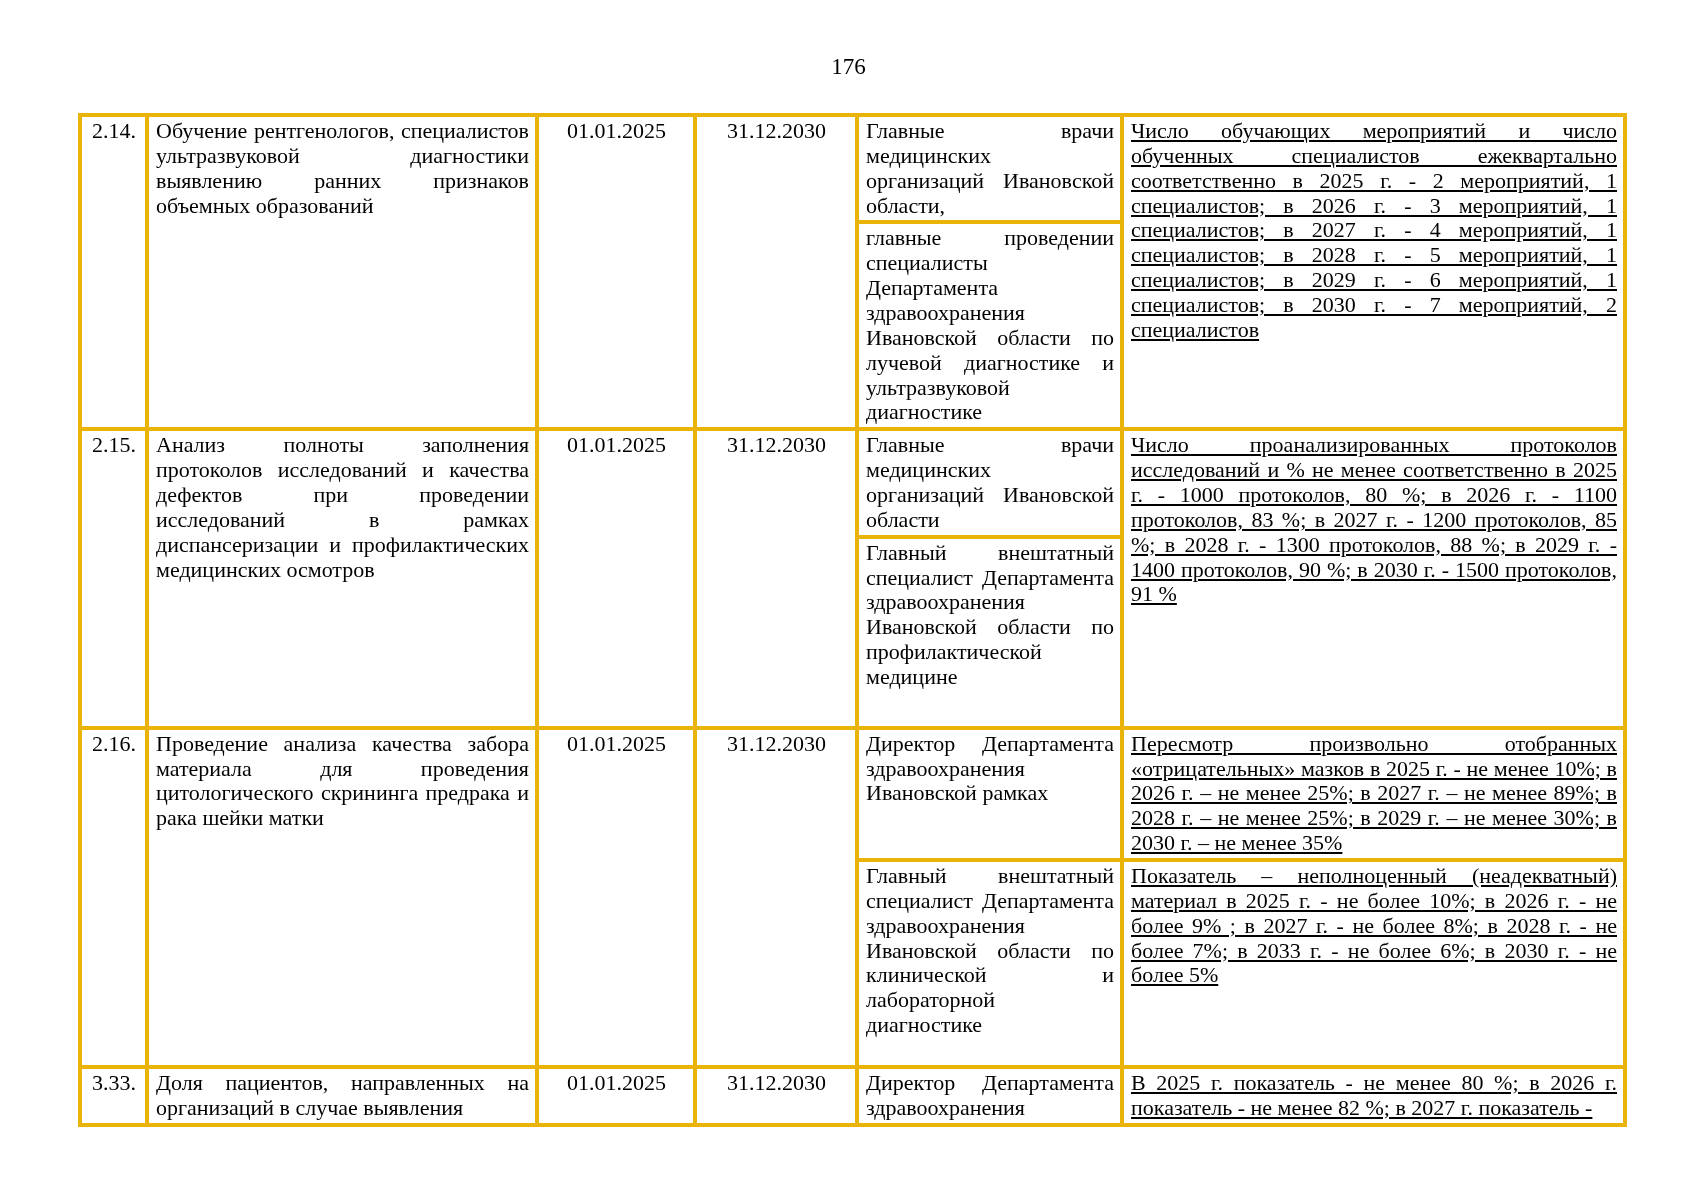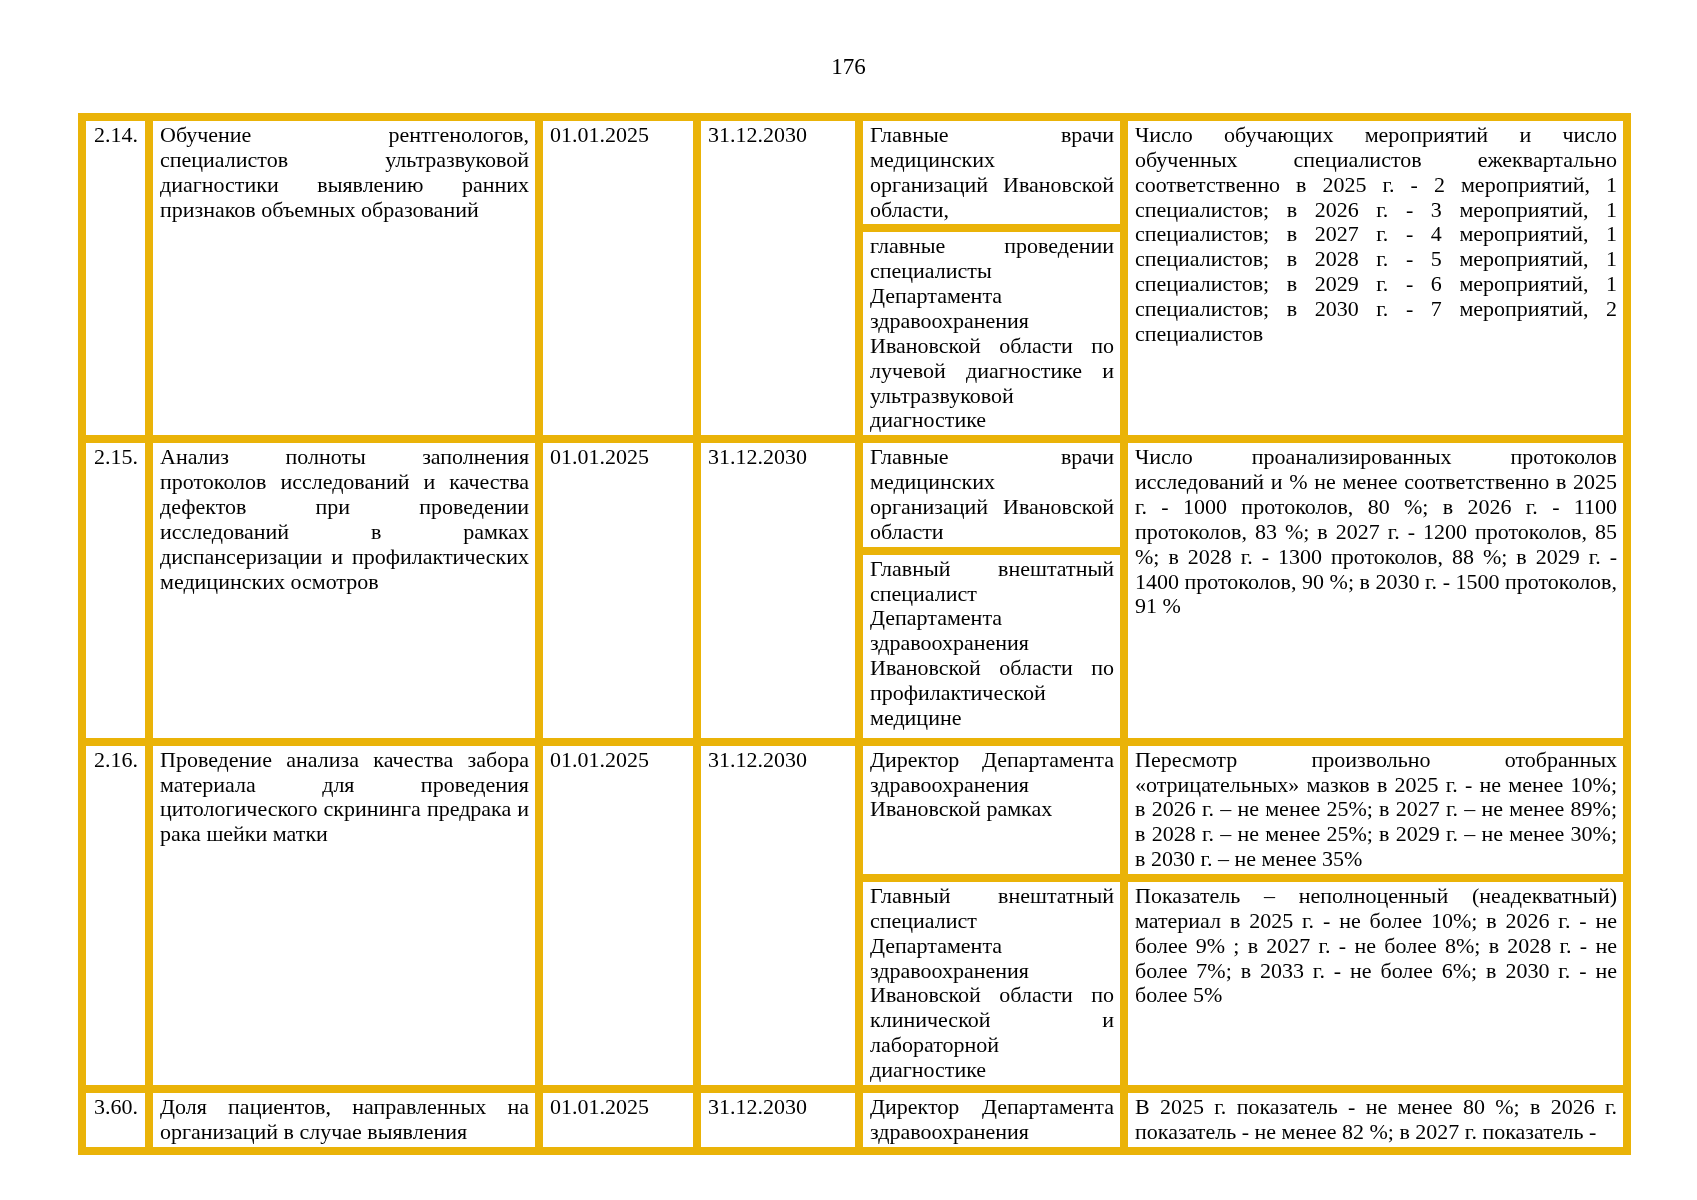--- a/index.html
+++ b/index.html
@@ -31,35 +31,35 @@
     position: absolute;
     left: 78px;
     top: 113px;
     width: 1545px;
     border-collapse: collapse;
     table-layout: fixed;
     font-size: 22px;
     line-height: 1.13;
   }
   table.doc-table td {
-    border: 8px solid #eab308;
+    border: 4px solid #eab308;
     vertical-align: top;
     padding: 2px 6px 2px 7px;
     overflow: hidden;
     word-wrap: break-word;
   }
   td.c-num {
     text-align: center;
     padding-left: 2px;
     padding-right: 2px;
   }
   td.c-act  { text-align: justify; }
-  td.c-date { text-align: left; }
+  td.c-date { text-align: center; }
   td.c-resp { text-align: justify; }
-  td.c-ind  { text-align: justify; }
+  td.c-ind  { text-align: justify; text-decoration: underline; }
 </style>
 </head>
 <body>
 
 <div class="page">
 
   <div class="page-number">176</div>
 
   <table class="doc-table">
     <colgroup>
@@ -103,21 +103,21 @@
         <td class="c-date" rowspan="2">31.12.2030</td>
         <td class="c-resp">Директор Департамента здравоохранения Ивановской рамках</td>
         <td class="c-ind">Пересмотр произвольно отобранных «отрицательных» мазков в 2025 г. - не менее 10%; в 2026 г. – не менее 25%;  в 2027 г. – не менее 89%;  в 2028 г. – не менее 25%;  в 2029 г. – не менее 30%;  в 2030 г. – не менее 35%</td>
       </tr>
       <tr style="height:207px">
         <td class="c-resp">Главный внештатный специалист Департамента здравоохранения Ивановской области по клинической и лабораторной диагностике</td>
         <td class="c-ind">Показатель – неполноценный (неадекватный) материал в 2025 г. - не более 10%;  в 2026 г. - не более 9% ;  в 2027 г. - не более 8%;  в 2028 г. - не более 7%;  в 2033 г. - не более 6%;  в 2030 г. - не более 5%</td>
       </tr>
 
       <tr style="height:53px">
-        <td class="c-num">3.60.</td>
+        <td class="c-num">3.33.</td>
         <td class="c-act">Доля пациентов, направленных на организаций в случае выявления</td>
         <td class="c-date">01.01.2025</td>
         <td class="c-date">31.12.2030</td>
         <td class="c-resp">Директор Департамента здравоохранения</td>
         <td class="c-ind">В 2025 г. показатель - не менее 80 %;  в 2026 г. показатель - не менее 82 %; в 2027 г. показатель -</td>
       </tr>
 
     </tbody>
   </table>
 

